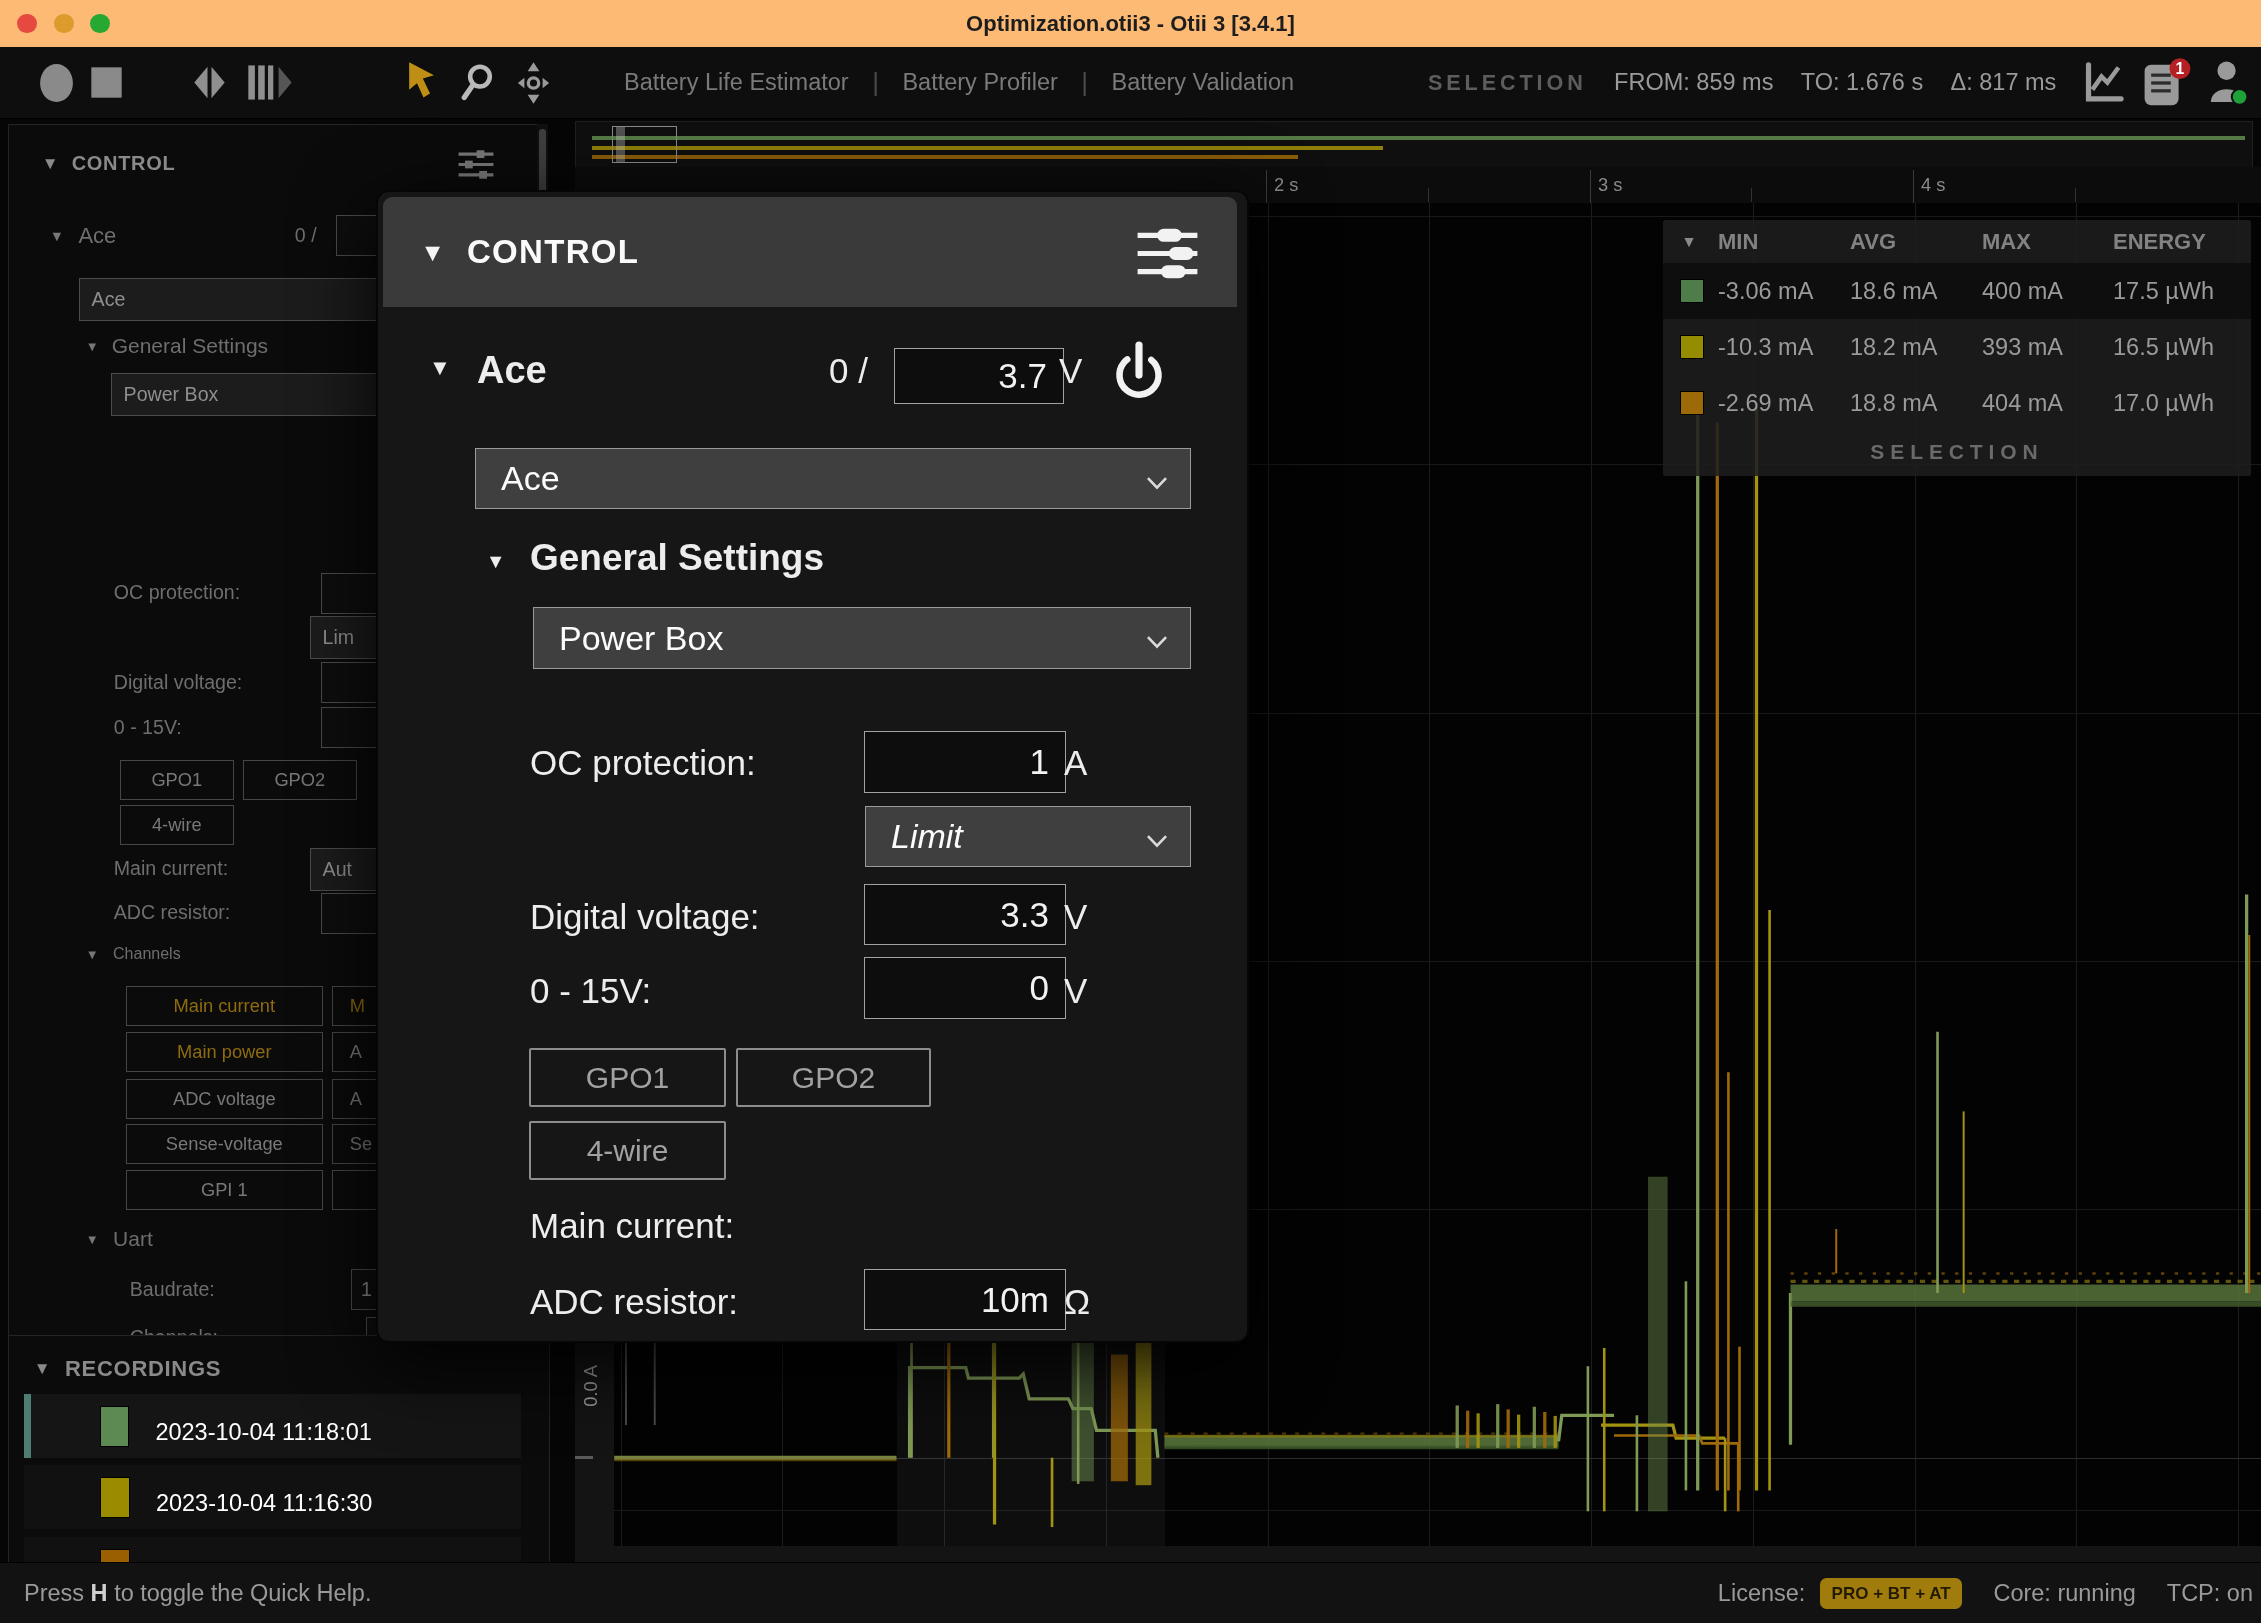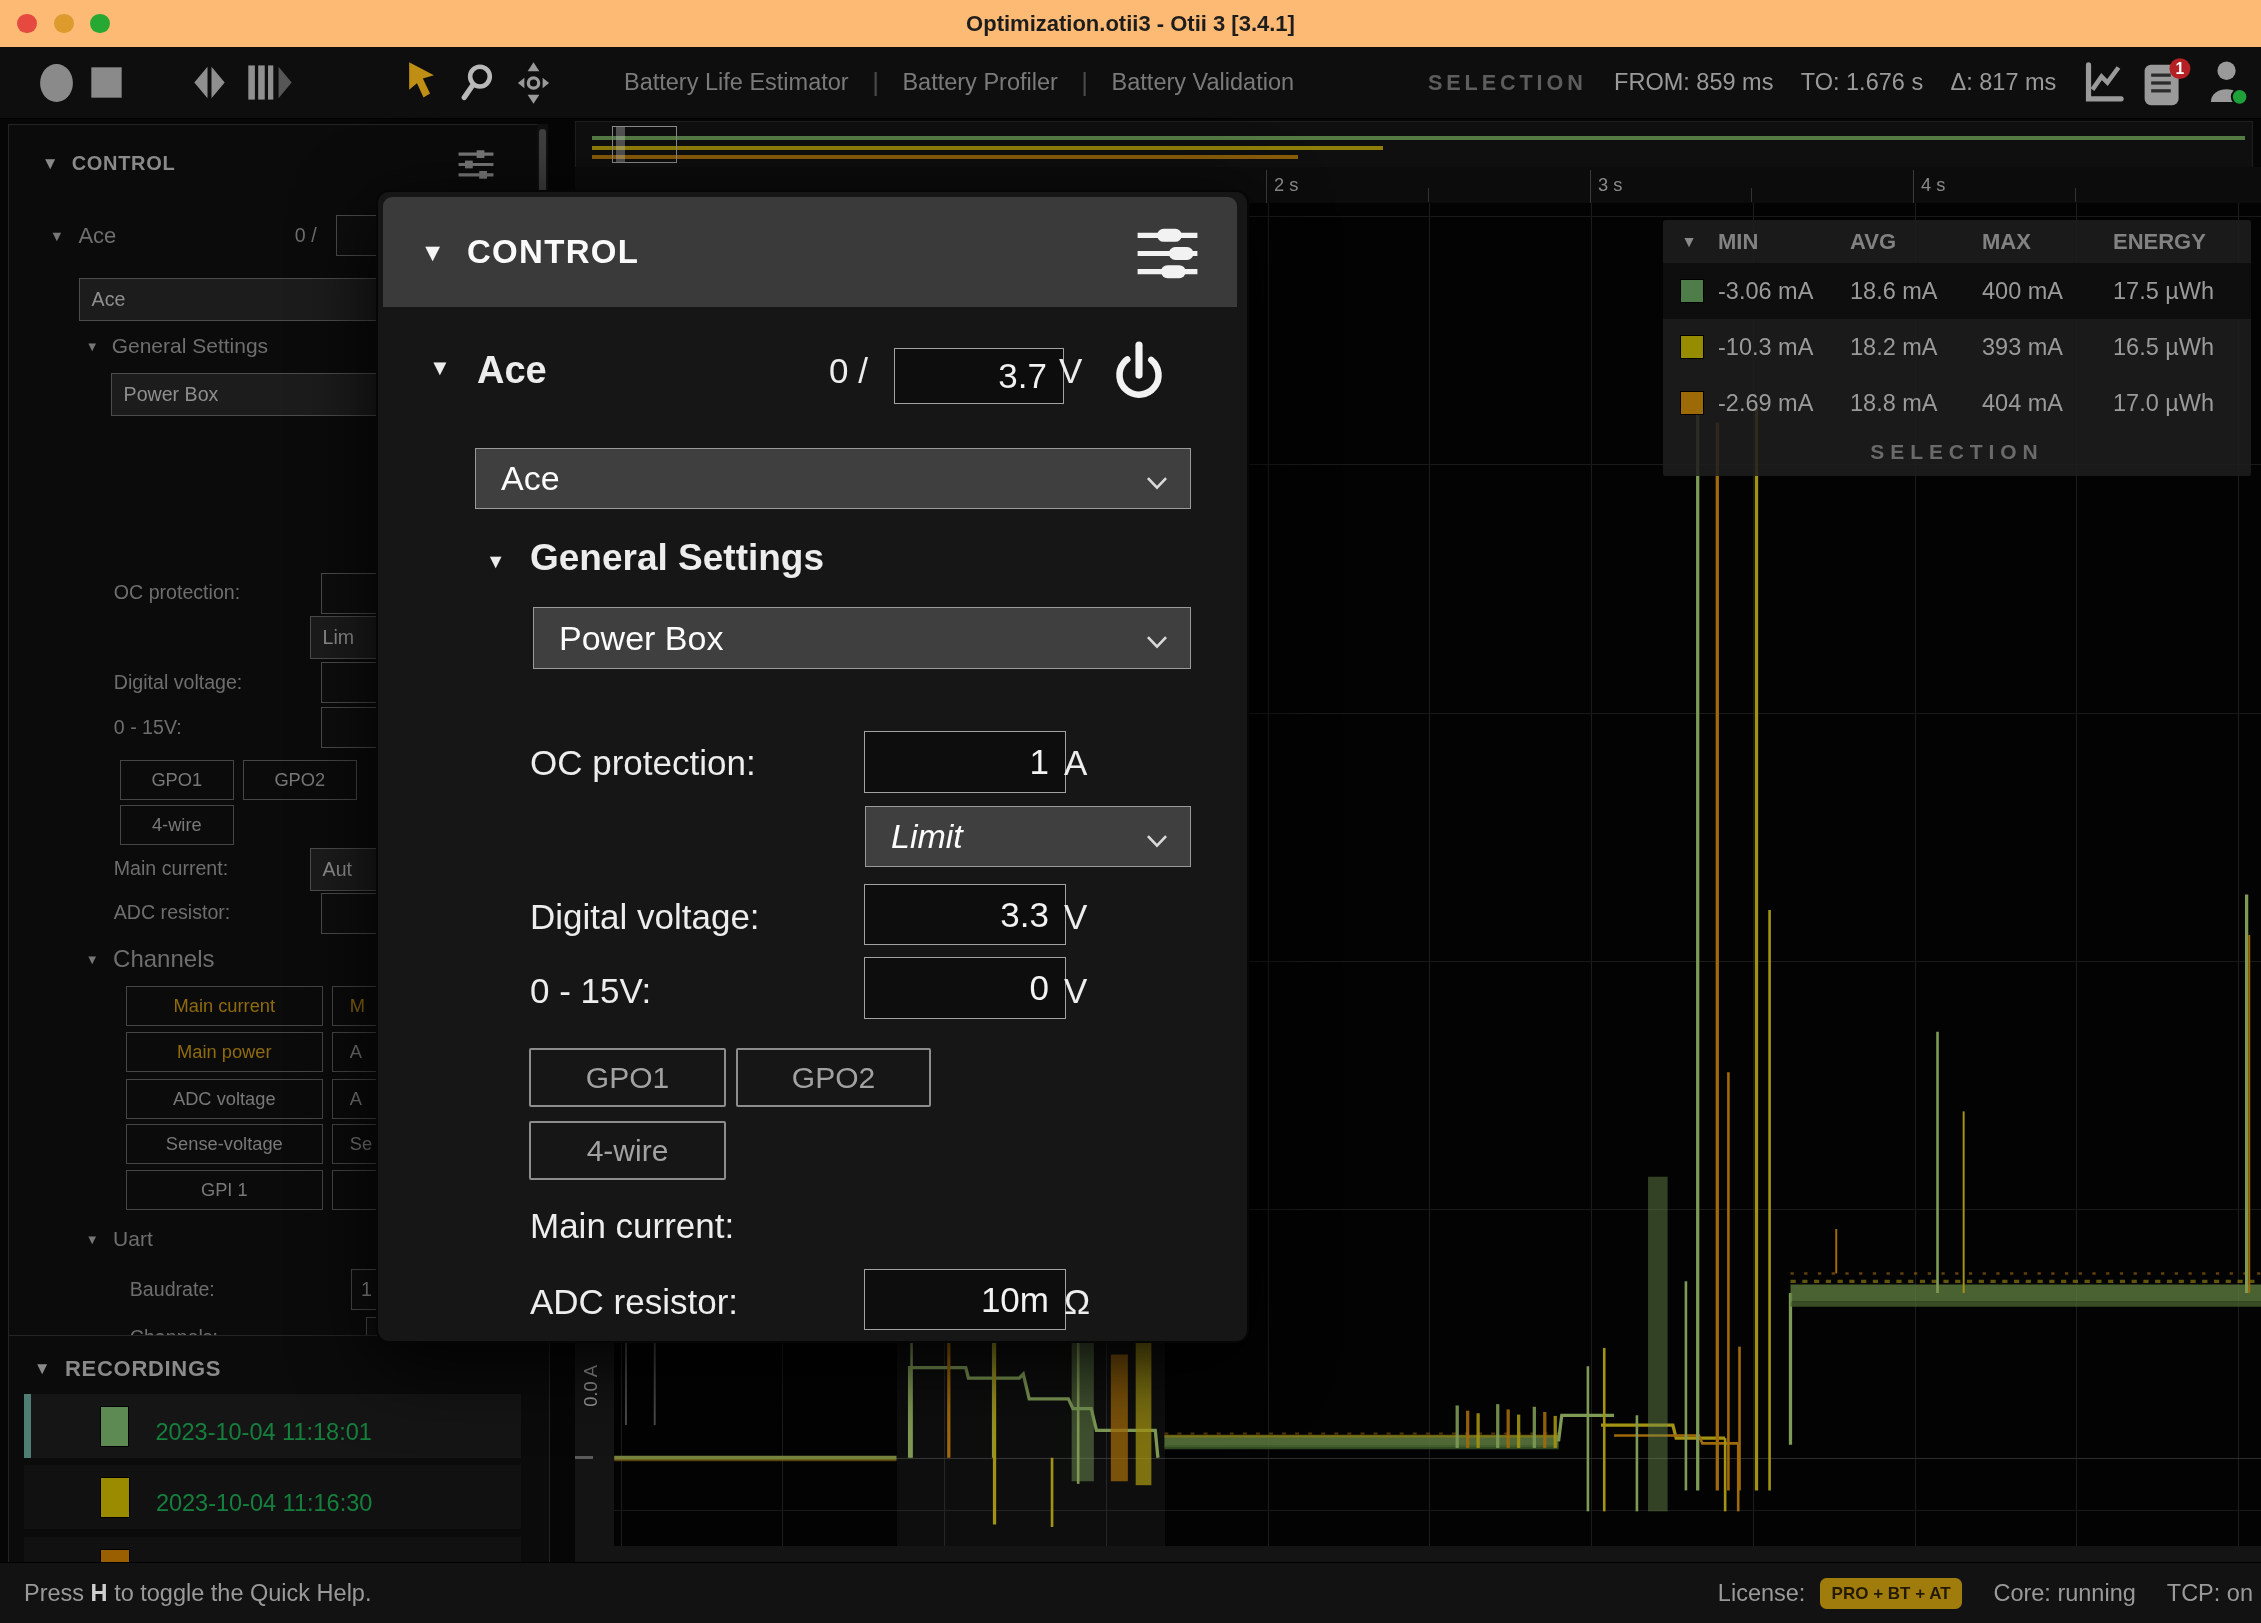--- a/index.html
+++ b/index.html
@@ -32,21 +32,21 @@
   .sb-input{background:#0e0e0e;border:1.3px solid #4c4c4c;color:#8f8f8f;font-size:19.6px;
             display:flex;align-items:center;padding-left:9.1px;overflow:hidden;}
   .sb-btn{border:1.3px solid #464646;color:#787878;font-size:18.3px;display:flex;
           align-items:center;justify-content:center;overflow:hidden;}
   .sb-btn.on{color:#8f6b0e;}
   .tri{display:inline-block;}
 
   
   .rec-item{display:flex;align-items:center;}
   .rec-swatch{width:27.4px;height:39px;border:1.3px solid #000;}
-  .rec-label{font-size:23.5px;color:#15803d;margin-left:26px;margin-top:13px;}
+  .rec-label{font-size:23.5px;color:#ffffff;margin-left:26px;margin-top:13px;}
 
   
   .plot{left:575px;top:203px;width:1686px;height:1343px;background:#030303;overflow:hidden;}
   .grid-v{position:absolute;top:0;width:1.3px;height:1343px;background:#1c1c1c;}
   .grid-h{position:absolute;left:39px;width:1647px;height:1.3px;background:#191919;}
   .tick-label{font-size:18.3px;color:#8a8a8a;}
 
   
   .stats{left:1663px;top:220px;width:588px;background:rgba(30,30,30,0.88);border-radius:2.6px;}
   .stats-grid{display:grid;grid-template-columns:55px 132px 132px 131px 139px;align-items:center;}
@@ -385,21 +385,21 @@
 
     <span class="abs sb-txt" style="left:105px;top:732px;">Main current:</span>
     <div class="abs sb-select" style="left:301px;top:723px;width:209px;height:41px;">
       <span>Aut</span>
     </div>
     <span class="abs sb-txt" style="left:105px;top:776px;">ADC resistor:</span>
     <div class="abs sb-input" style="left:312px;top:768px;width:150px;height:39px;"></div>
 
     <div class="abs" style="left:77px;top:820px;display:flex;align-items:center;gap:14.4px;">
       <span class="tri" style="color:#777;font-size:13px;">▼</span>
-      <span class="sb-txt" style="font-size:24px;">Channels</span>
+      <span class="sb-txt" style="font-size:16px;">Channels</span>
     </div>
     <div class="abs sb-btn on" style="left:117px;top:861px;width:195px;height:38px;">
         <span>Main current</span>
       </div>
     <div class="abs sb-btn on" style="left:117px;top:907px;width:195px;height:38px;">
         <span>Main power</span>
       </div>
     <div class="abs sb-btn" style="left:117px;top:954px;width:195px;height:38px;">
         <span>ADC voltage</span>
       </div>

